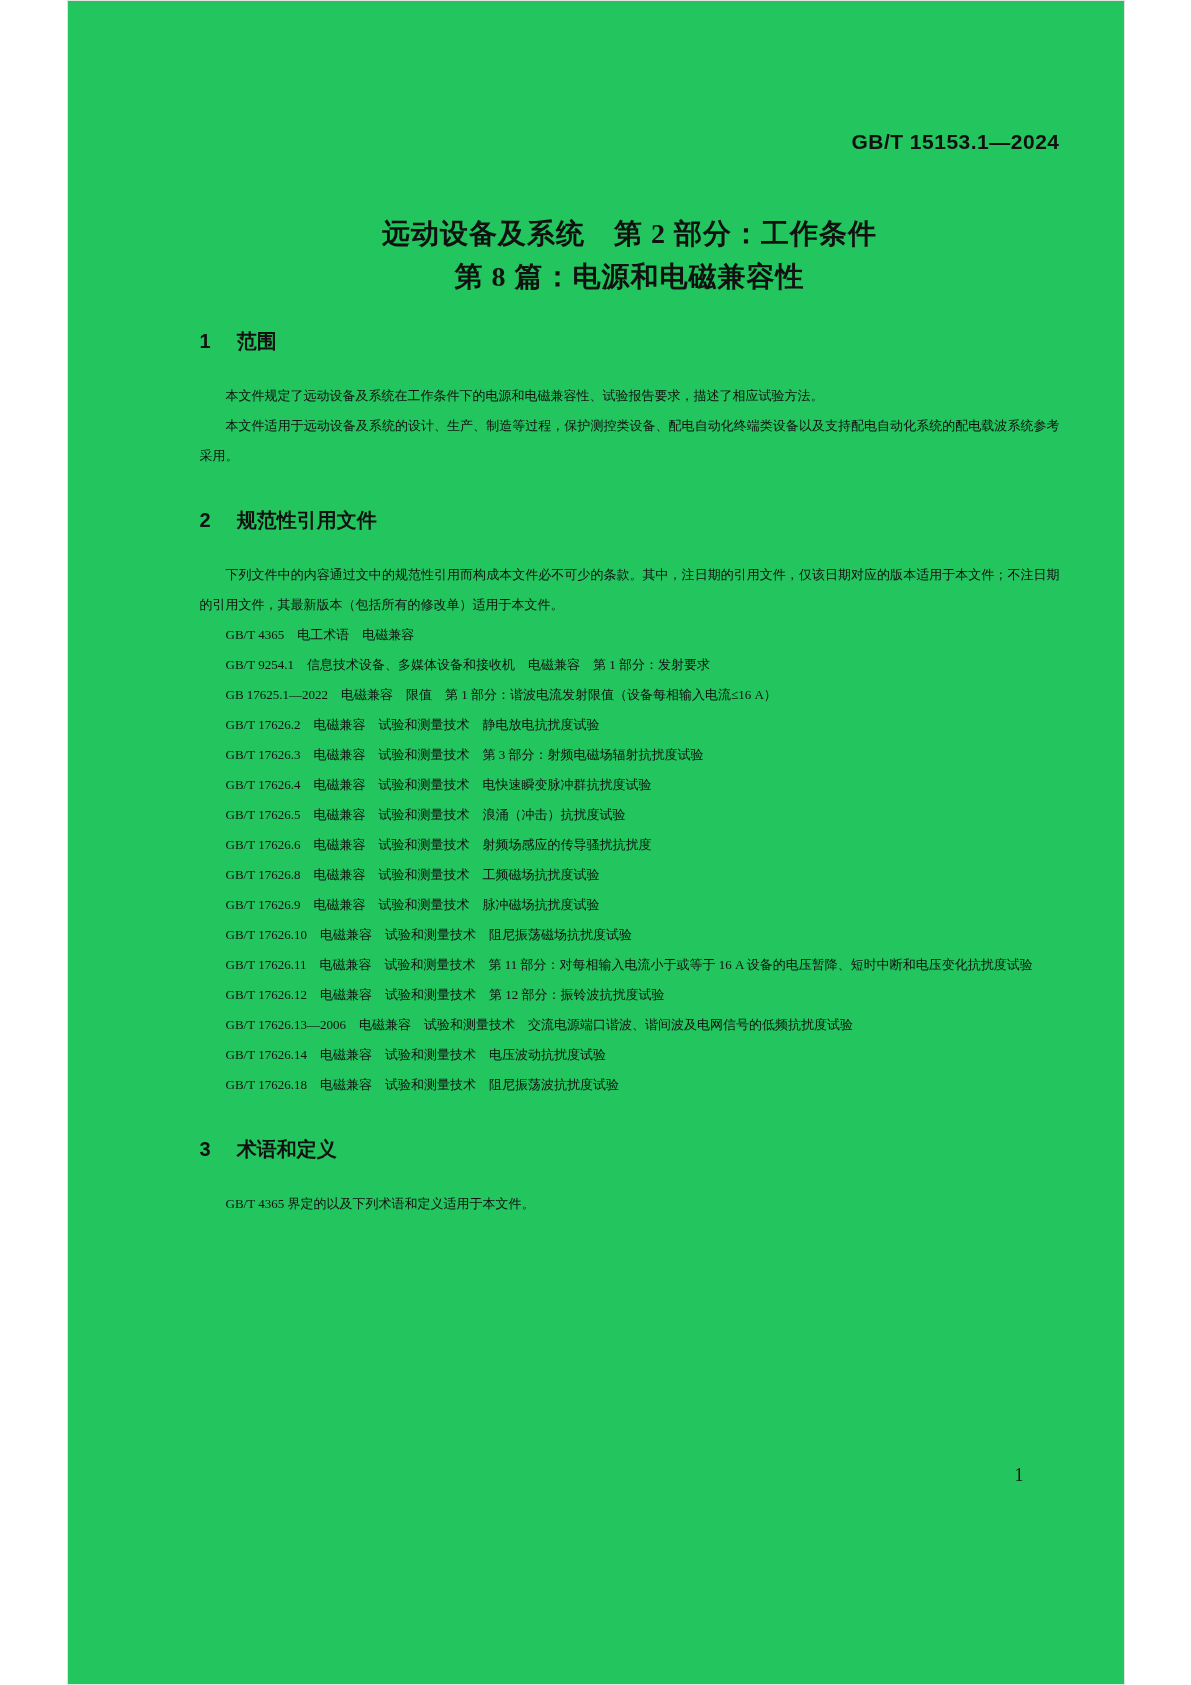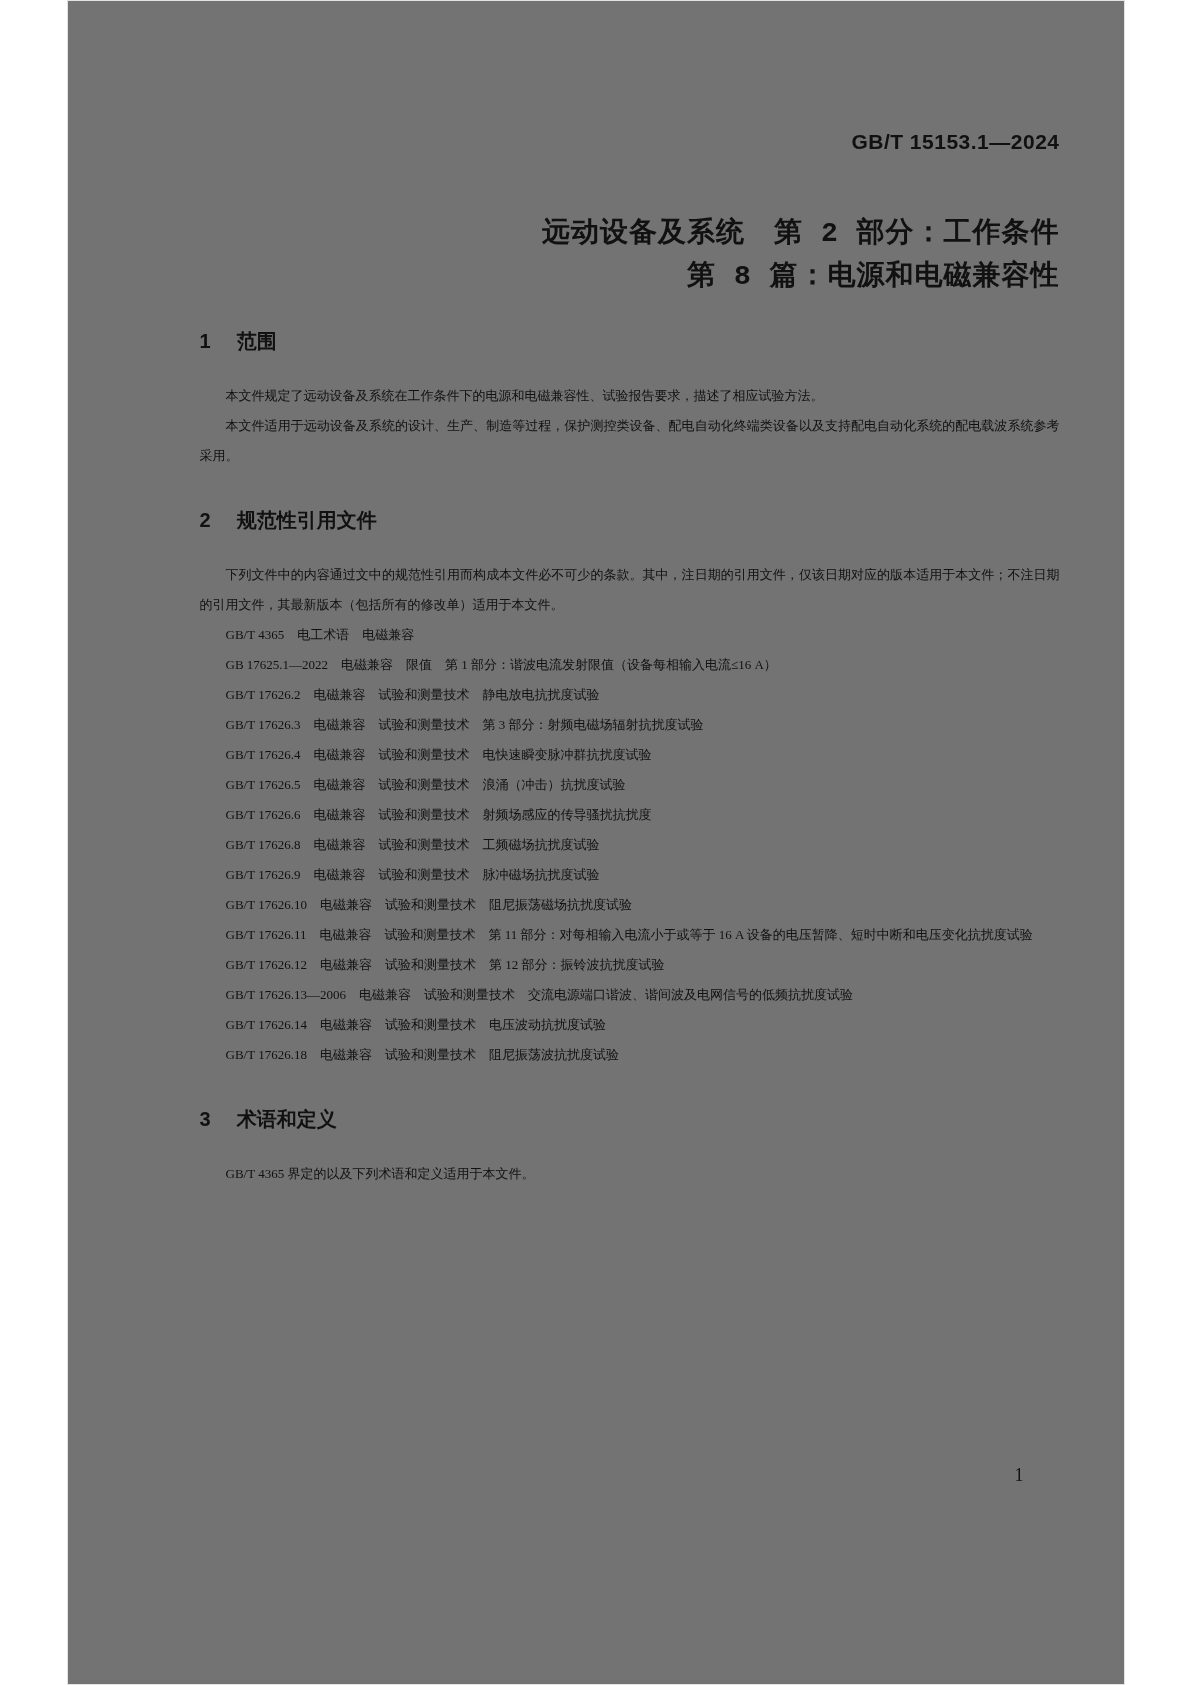--- a/index.html
+++ b/index.html
@@ -5,21 +5,21 @@
   html, body {
     margin: 0;
     padding: 0;
     background: #ffffff;
   }
   .page {
     position: relative;
     width: 1058px;
     height: 1685px;
     margin: 0 auto;
-    background: #737373;
+    background: #22c55e;
     color: #111111;
     font-family: "Liberation Serif", "DejaVu Serif", serif;
     overflow: hidden;
     outline: 1px solid #e3e3e3;
     outline-offset: -1px;
   }
   .content {
     position: absolute;
     left: 133px;
     top: 0;
@@ -29,22 +29,22 @@
     margin-top: 130px;
     text-align: right;
     font-family: "Liberation Sans", "DejaVu Sans", sans-serif;
     font-weight: 700;
     font-size: 21px;
     line-height: 24px;
     letter-spacing: 0.5px;
   }
   .title-block {
     margin-top: 58px;
-    text-align: right;
-    font-family: Liberation Mono, monospace;
+    text-align: center;
+    font-family: Liberation Serif, serif;
     font-weight: 700;
     font-size: 28px;
     line-height: 43px;
     letter-spacing: 1px;
   }
   .sec-heading {
     margin: 36px 0 26px 0;
     font-family: "Liberation Sans", "DejaVu Sans", sans-serif;
     font-weight: 700;
     font-size: 20px;
@@ -91,20 +91,21 @@
 
     <p class="body">本文件规定了远动设备及系统在工作条件下的电源和电磁兼容性、试验报告要求，描述了相应试验方法。</p>
     <p class="body">本文件适用于远动设备及系统的设计、生产、制造等过程，保护测控类设备、配电自动化终端类设备以及支持配电自动化系统的配电载波系统参考采用。</p>
 
     <h2 class="sec-heading"><span class="sec-num">2</span><span>规范性引用文件</span></h2>
 
     <p class="body">下列文件中的内容通过文中的规范性引用而构成本文件必不可少的条款。其中，注日期的引用文件，仅该日期对应的版本适用于本文件；不注日期的引用文件，其最新版本（包括所有的修改单）适用于本文件。</p>
 
     <div class="refs">
       <p class="body">GB/T 4365　电工术语　电磁兼容</p>
+      <p class="body">GB/T 9254.1　信息技术设备、多媒体设备和接收机　电磁兼容　第 1 部分：发射要求</p>
       <p class="body">GB 17625.1—2022　电磁兼容　限值　第 1 部分：谐波电流发射限值（设备每相输入电流≤16 A）</p>
       <p class="body">GB/T 17626.2　电磁兼容　试验和测量技术　静电放电抗扰度试验</p>
       <p class="body">GB/T 17626.3　电磁兼容　试验和测量技术　第 3 部分：射频电磁场辐射抗扰度试验</p>
       <p class="body">GB/T 17626.4　电磁兼容　试验和测量技术　电快速瞬变脉冲群抗扰度试验</p>
       <p class="body">GB/T 17626.5　电磁兼容　试验和测量技术　浪涌（冲击）抗扰度试验</p>
       <p class="body">GB/T 17626.6　电磁兼容　试验和测量技术　射频场感应的传导骚扰抗扰度</p>
       <p class="body">GB/T 17626.8　电磁兼容　试验和测量技术　工频磁场抗扰度试验</p>
       <p class="body">GB/T 17626.9　电磁兼容　试验和测量技术　脉冲磁场抗扰度试验</p>
       <p class="body">GB/T 17626.10　电磁兼容　试验和测量技术　阻尼振荡磁场抗扰度试验</p>
       <p class="body">GB/T 17626.11　电磁兼容　试验和测量技术　第 11 部分：对每相输入电流小于或等于 16 A 设备的电压暂降、短时中断和电压变化抗扰度试验</p>

